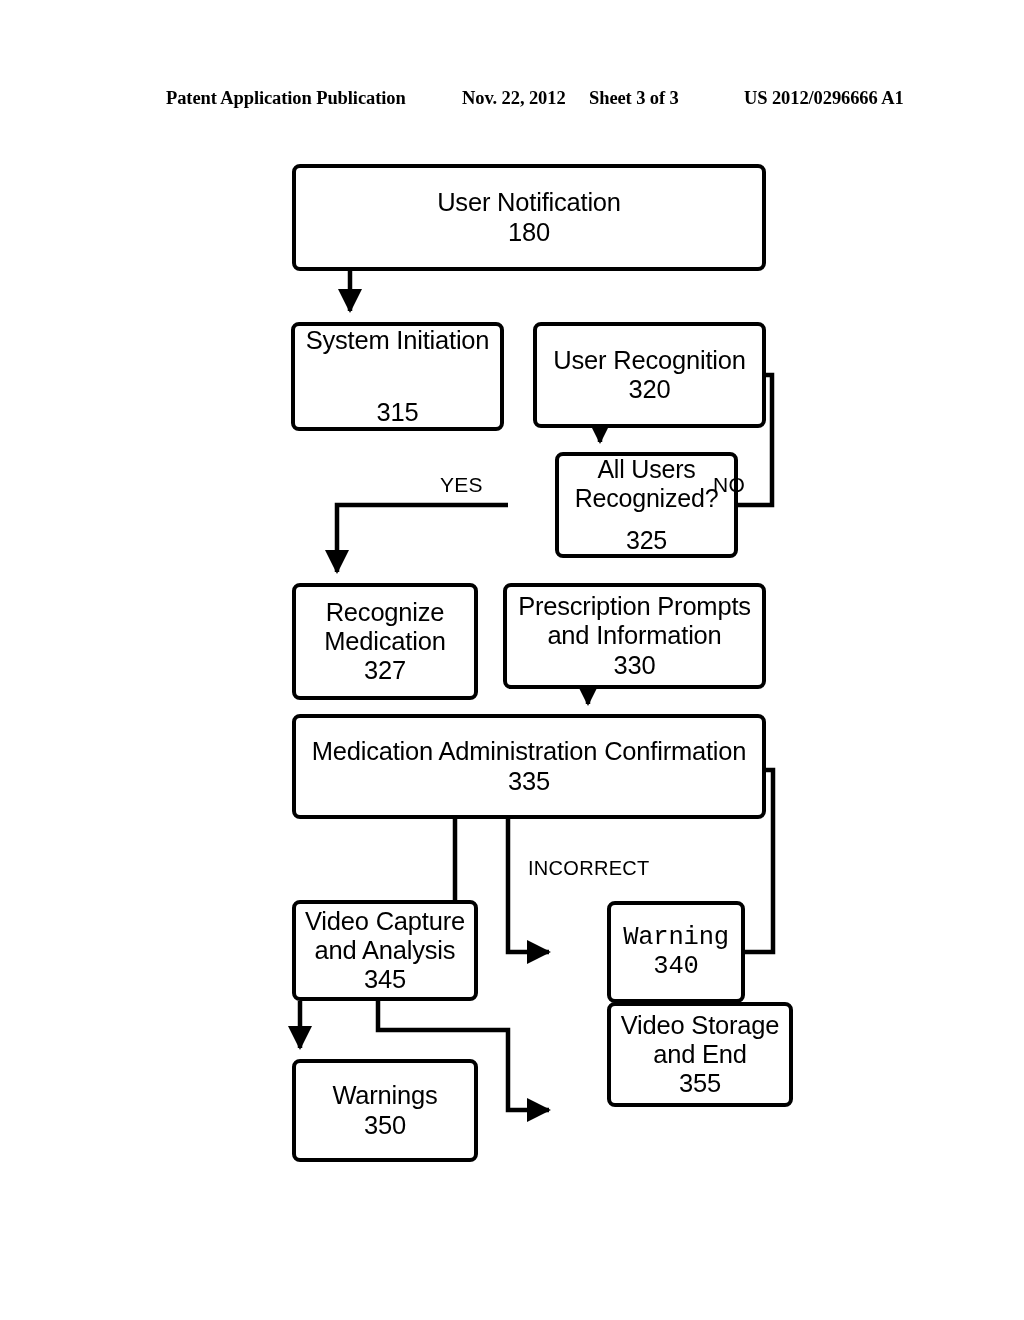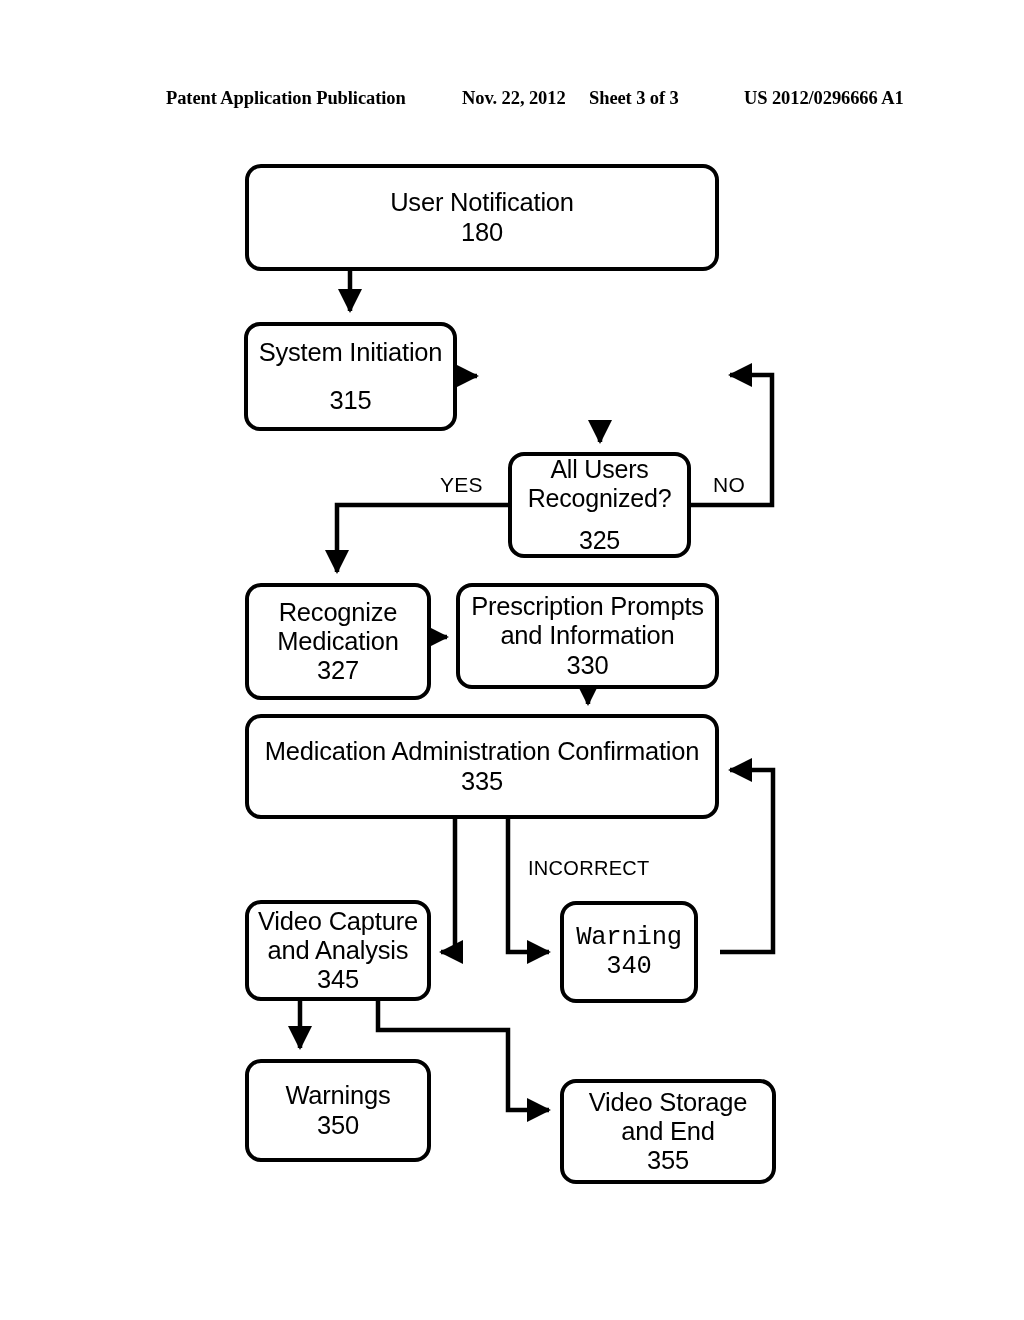--- a/index.html
+++ b/index.html
@@ -55,47 +55,48 @@
     width: 1024px;
     height: 1320px;
     pointer-events: none;
   }
 
   
   .node {
     position: absolute;
     box-sizing: border-box;
     border: 4px solid #000000;
-    border-radius: 16px;
+    border-radius: 8px;
     background: #ffffff;
     display: flex;
     flex-direction: column;
     align-items: center;
     justify-content: center;
     text-align: center;
     font-size: 25.5px;
     line-height: 1.15;
-    padding: 12px 6px;
+    padding: 0 6px;
     letter-spacing: -0.2px;
+    margin-left: 47px;
   }
   .node .nlabel { display: block; white-space: pre-line; }
   .node .nnum   { display: block; }
 
   
   #node-310 { left: 245px; top: 164px; width: 474px; height: 107px; }
   #node-315 { left: 244px; top: 322px; width: 213px; height: 109px; justify-content: space-between; }
   #node-320 { left: 486px; top: 322px; width: 233px; height: 106px; }
   #node-325 { left: 508px; top: 452px; width: 183px; height: 106px; font-size: 25px; gap: 13px; }
   #node-327 { left: 245px; top: 583px; width: 186px; height: 117px; justify-content: center; }
   #node-330 { left: 456px; top: 583px; width: 263px; height: 106px; }
   #node-335 { left: 245px; top: 714px; width: 474px; height: 105px; }
   #node-340 { left: 560px; top: 901px; width: 138px; height: 102px; font-family: Liberation Mono, monospace; }
   #node-345 { left: 245px; top: 900px; width: 186px; height: 101px; }
   #node-350 { left: 245px; top: 1059px; width: 186px; height: 103px; }
-  #node-355 { left: 560px; top: 1079px; width: 216px; height: 105px; }
+  #node-355 { left: 560px; top: 1002px; width: 186px; height: 105px; }
 
   
   .edge-label {
     position: absolute;
     font-size: 21px;
     letter-spacing: 0.3px;
     white-space: nowrap;
   }
   #label-yes       { left: 440px; top: 473px; }
   #label-no        { left: 713px; top: 473px; }
@@ -161,20 +162,24 @@
   <div class="node" id="node-310">
     <span class="nlabel">User Notification</span>
     <span class="nnum">180</span>
   </div>
 
   <div class="node" id="node-315">
     <span class="nlabel">System Initiation</span>
     <span class="nnum">315</span>
   </div>
 
+  <div class="node" id="node-320">
+    <span class="nlabel">User Recognition</span>
+    <span class="nnum">320</span>
+  </div>
 
   <div class="node" id="node-325">
     <span class="nlabel">All Users
 Recognized?</span>
     <span class="nnum">325</span>
   </div>
 
   <div class="node" id="node-327">
     <span class="nlabel">Recognize
 Medication</span>

